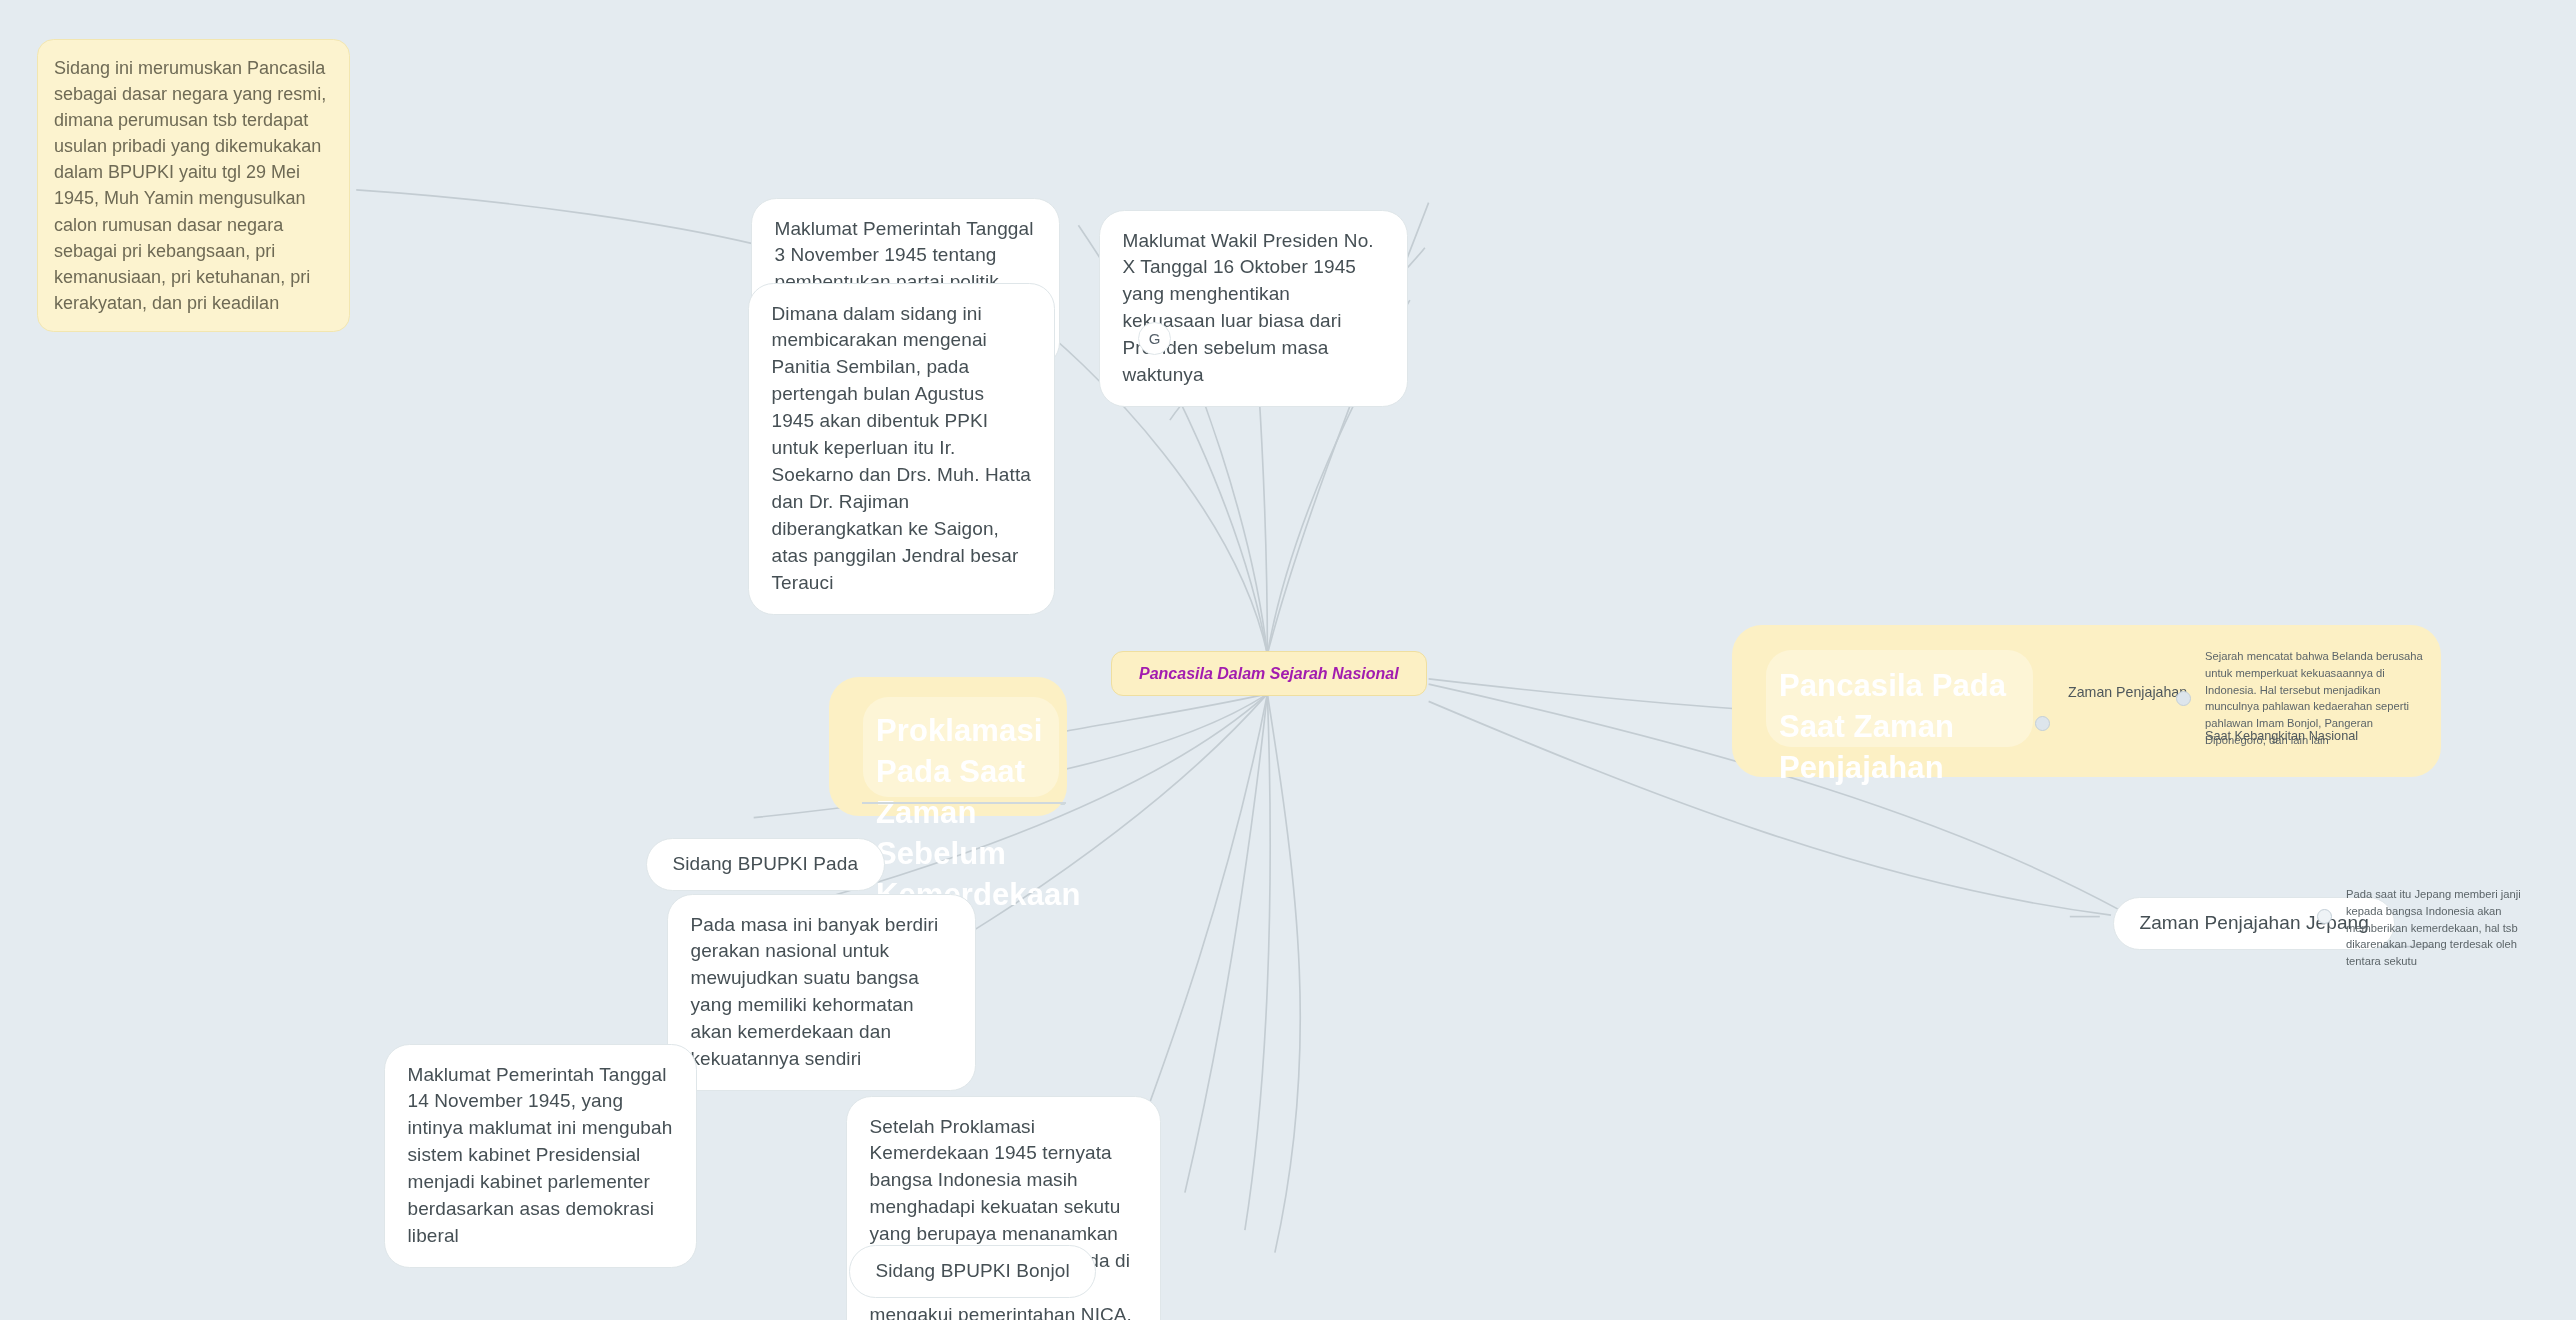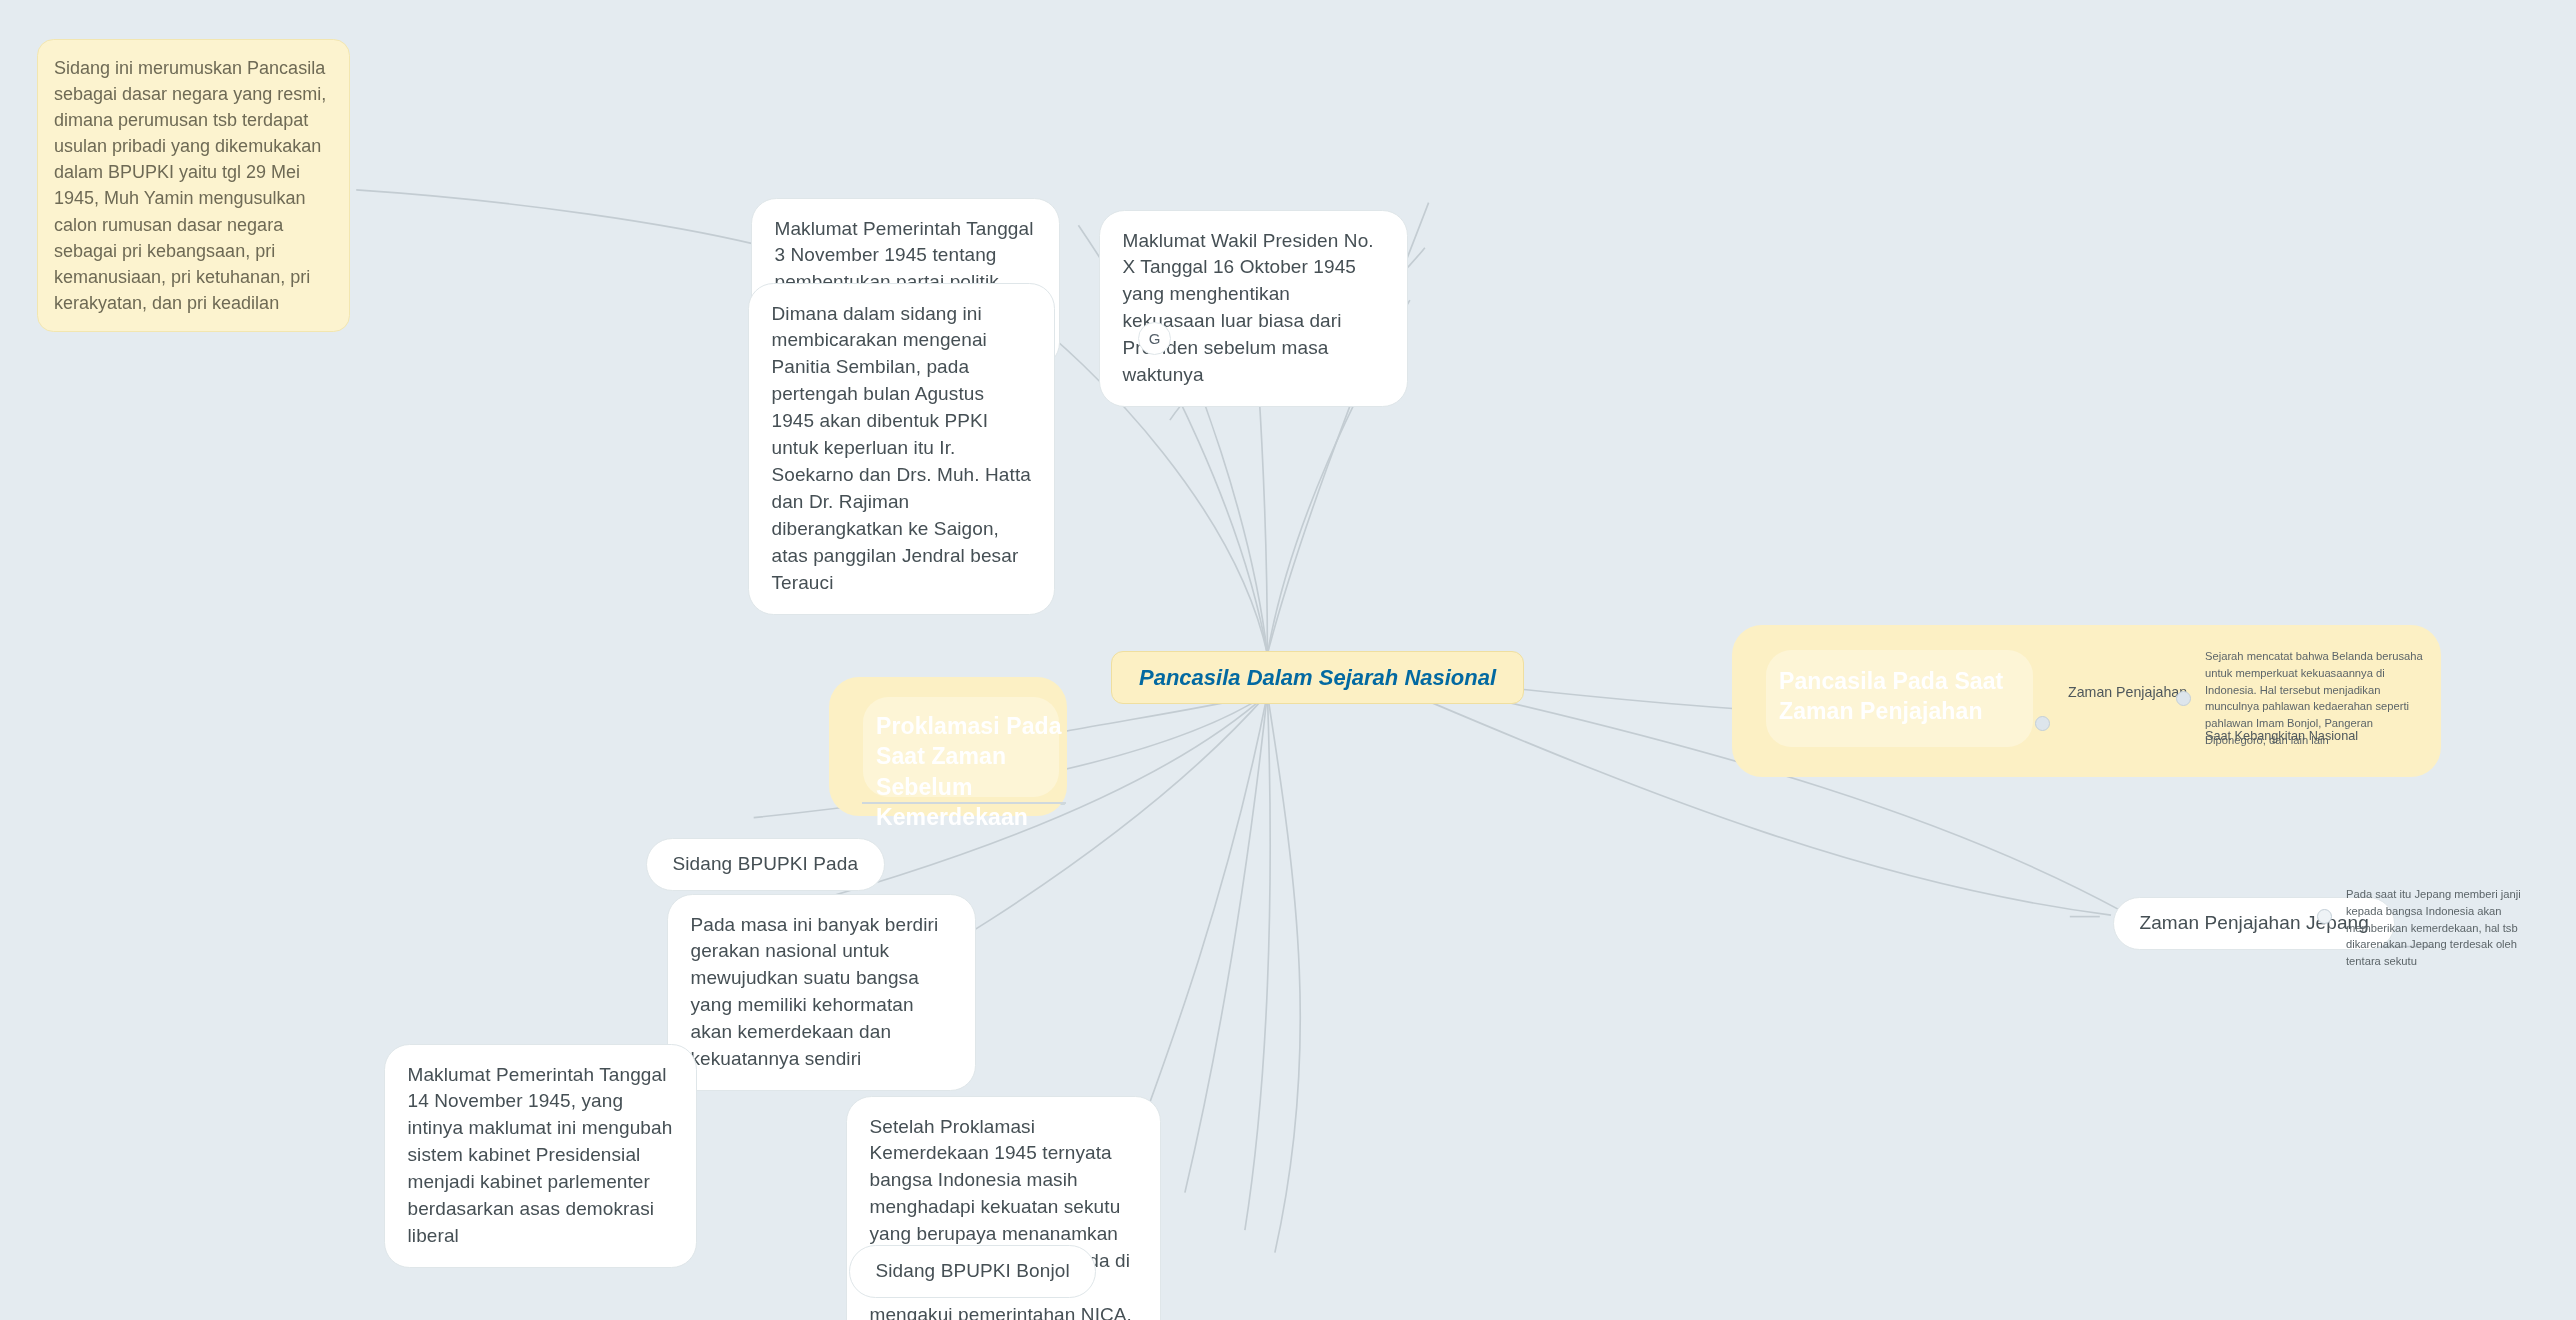--- a/index.html
+++ b/index.html
@@ -55,22 +55,22 @@
     padding: 15px 16px;
   }
 
   
   .root-node {
     position: absolute;
     box-sizing: border-box;
     background: #fcf0c4;
     border: 1.5px solid #efdfa0;
     border-radius: 12px;
-    color: #0369a1;
-    font-size: 22px;
+    color: #a21caf;
+    font-size: 16px;
     font-weight: bold;
     font-style: italic;
     padding: 12.7px 27px;
     white-space: nowrap;
   }
 
   
   .group-blob {
     position: absolute;
     box-sizing: border-box;
@@ -80,21 +80,21 @@
   .group-inner {
     position: absolute;
     box-sizing: border-box;
     background: #fdf5d6;
     border-radius: 25.5px;
   }
   .group-title {
     position: absolute;
     box-sizing: border-box;
     color: #ffffff;
-    font-size: 23px;
+    font-size: 31px;
     font-weight: bold;
     line-height: 1.32;
     letter-spacing: 0.1px;
     padding-left: 12px;
   }
   .group-underline {
     position: absolute;
     height: 1.5px;
     background: #cfd8dd;
   }

